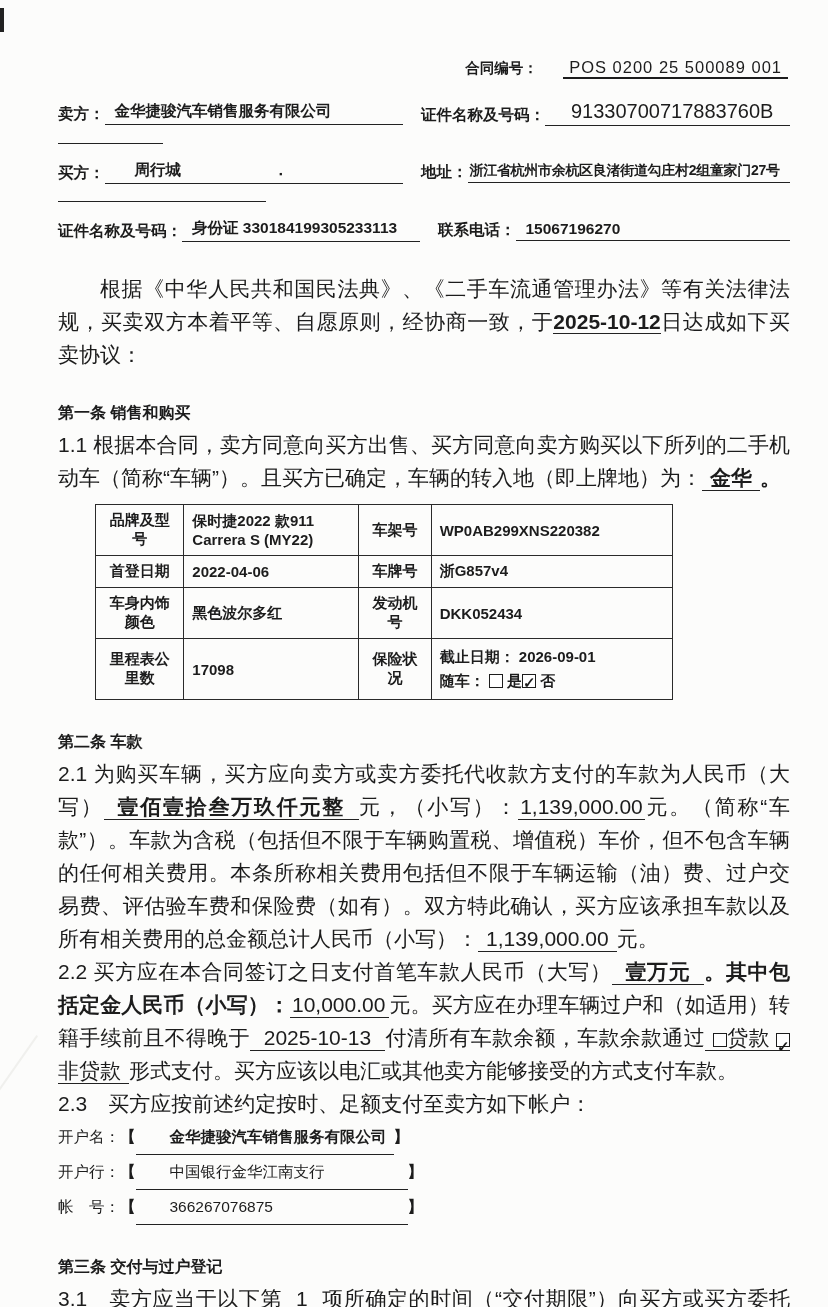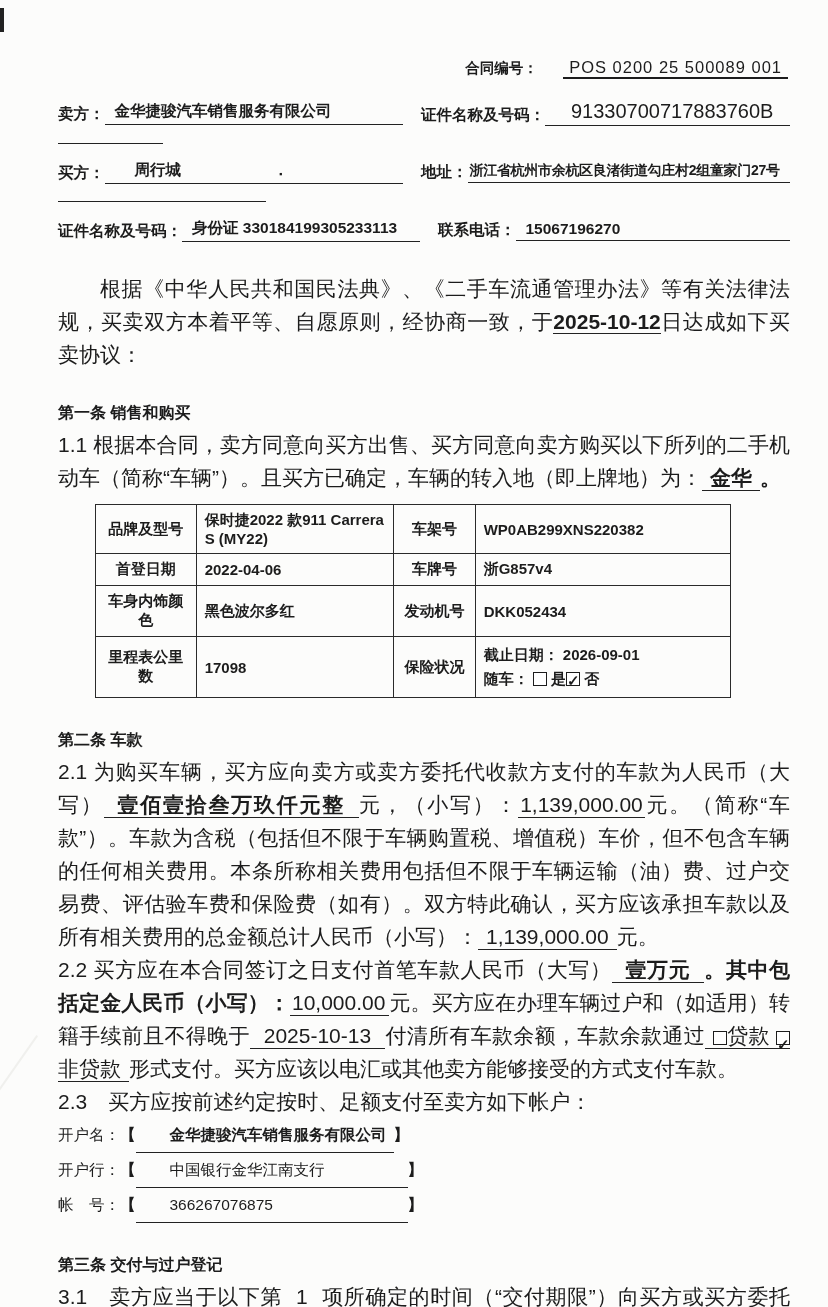--- a/index.html
+++ b/index.html
@@ -26,21 +26,21 @@
   .cont-2 { width:208px; }
   .addr { font-size:14px; letter-spacing:-0.3px; }
   .dot-gap { display:inline-block; padding-left:92px; }
 
   .para { font-size:21px; line-height:33px; text-align:justify; }
   .preamble { margin-top:30px; text-indent:2em; }
   .h-article { font-size:16px; font-weight:bold; margin-top:32px; }
   .u { border-bottom:1.7px solid #222; padding:0 8px 1px 8px; }
   .u2 { border-bottom:1.7px solid #222; padding:0 14px 1px 14px; }
 
-  table.vehicle { border-collapse:collapse; margin:10px 0 0 37px; width:636px; }
+  table.vehicle { border-collapse:collapse; margin:10px 0 0 37px; width:578px; }
   table.vehicle td { border:1.8px solid #2a2a2a; font-size:15px; font-weight:bold; padding:6px 8px; }
   td.lab { width:103px; text-align:center; }
   td.val1 { width:202px;border-radius:14px; }
   td.lab2 { width:83px; text-align:center; }
   td.val2 { width:258px; }
   .ins-line { display:block; line-height:24px; }
 
   .cb { display:inline-block; width:14px; height:14px; border:1.8px solid #1c1c1c; vertical-align:-2px; position:relative; background:#fff; }
   .cb.checked::after { content:"✓"; position:absolute; left:0px; top:-4px; font-size:15px; font-weight:bold; }
 

